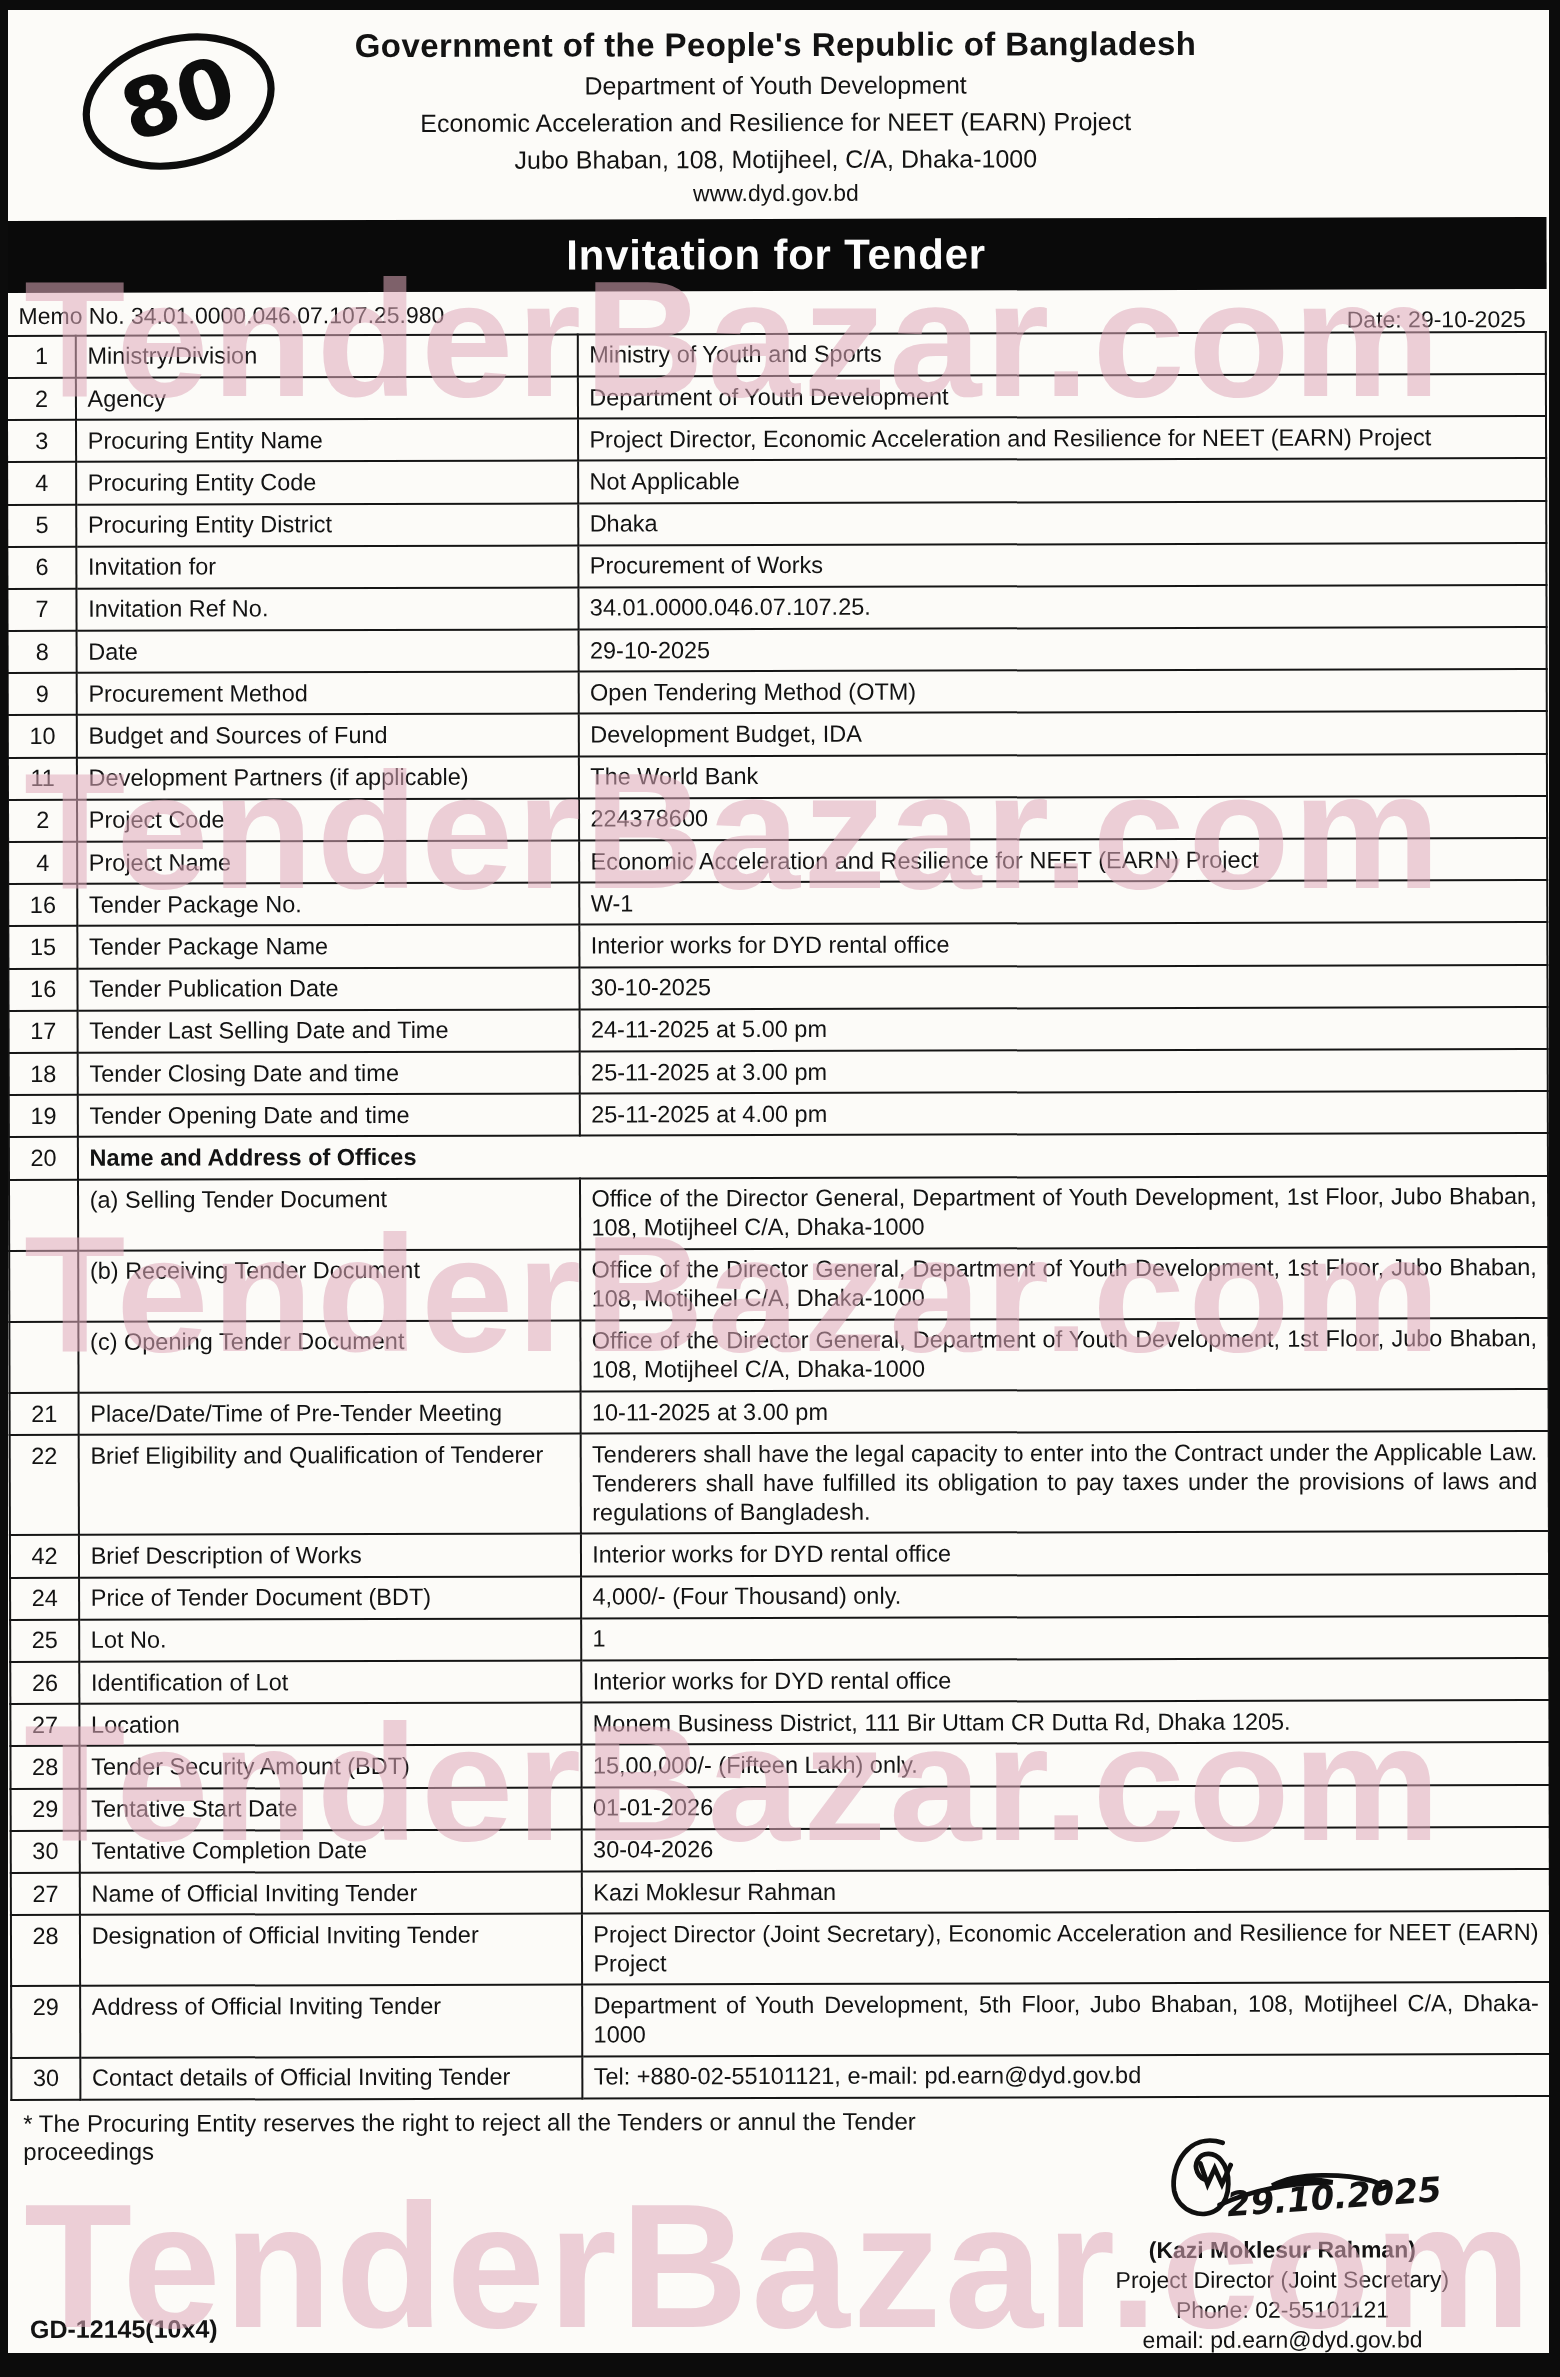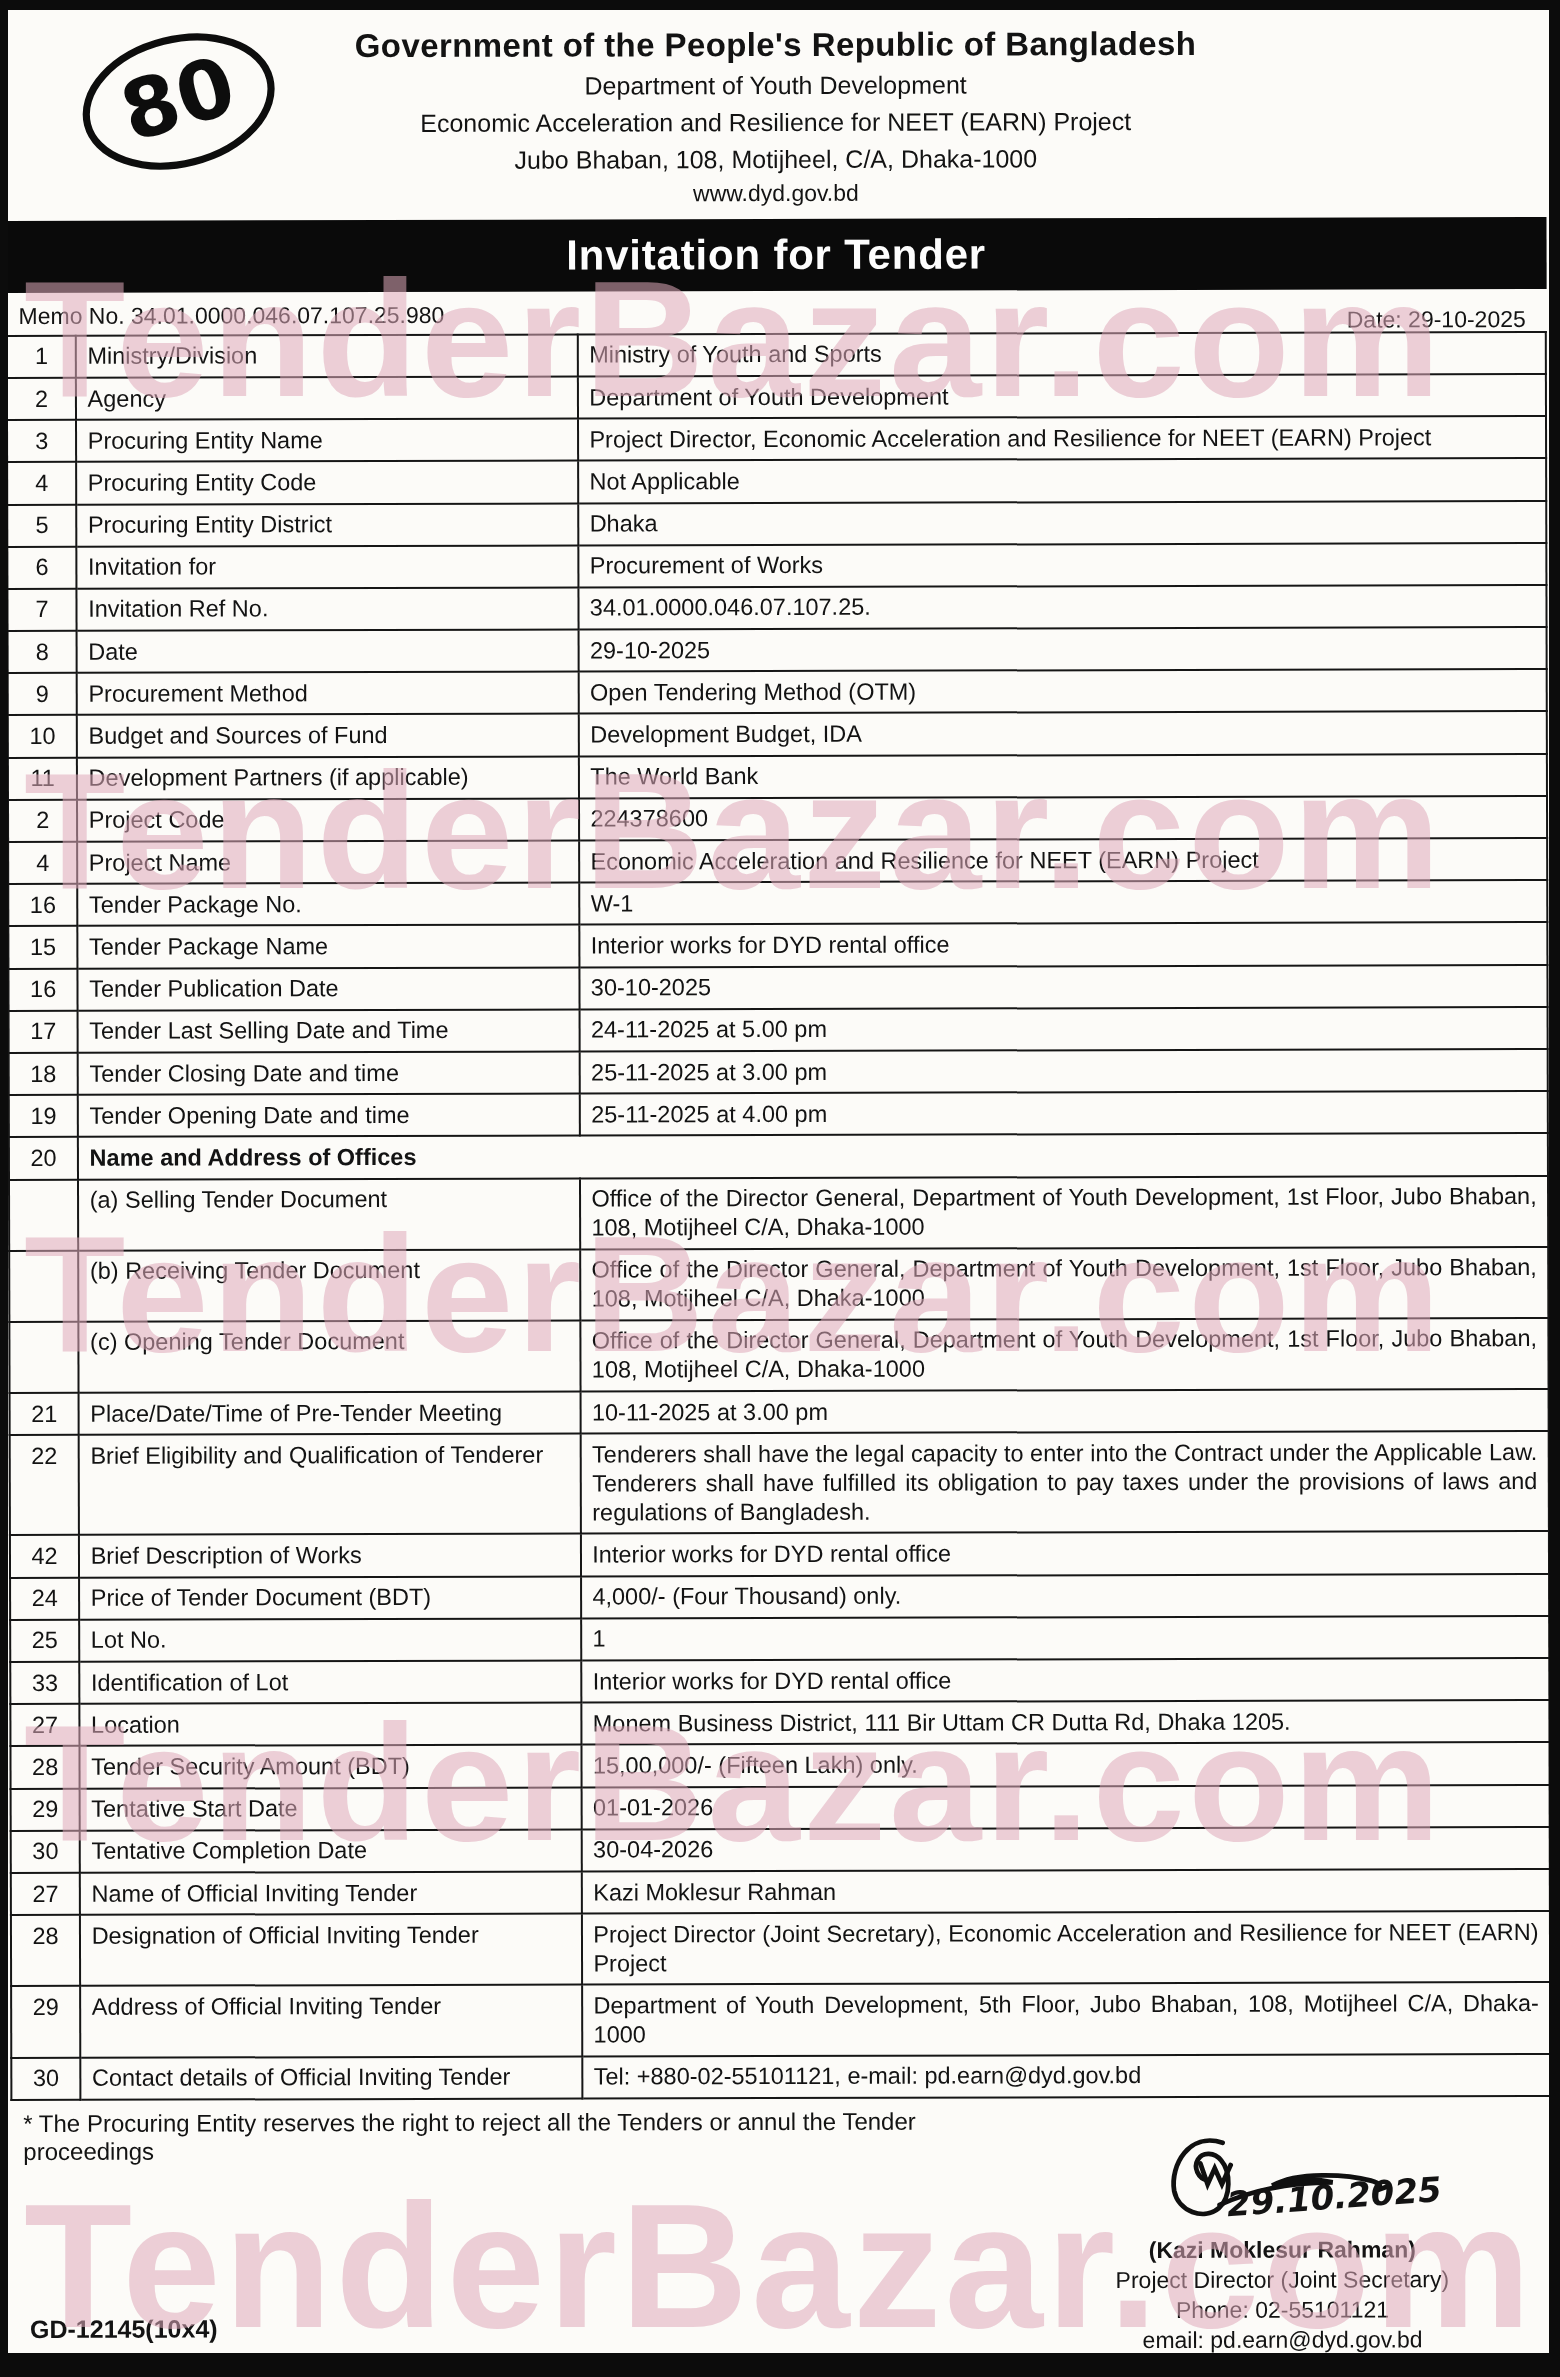--- a/index.html
+++ b/index.html
@@ -230,21 +230,21 @@
             <td class="c-no">24</td>
             <td>Price of Tender Document (BDT)</td>
             <td>4,000/- (Four Thousand) only.</td>
           </tr>
         <tr>
             <td class="c-no">25</td>
             <td>Lot No.</td>
             <td>1</td>
           </tr>
         <tr>
-            <td class="c-no">33</td>
+            <td class="c-no">26</td>
             <td>Identification of Lot</td>
             <td>Interior works for DYD rental office</td>
           </tr>
         <tr>
             <td class="c-no">27</td>
             <td>Location</td>
             <td>Monem Business District, 111 Bir Uttam CR Dutta Rd, Dhaka 1205.</td>
           </tr>
         <tr>
             <td class="c-no">28</td>

